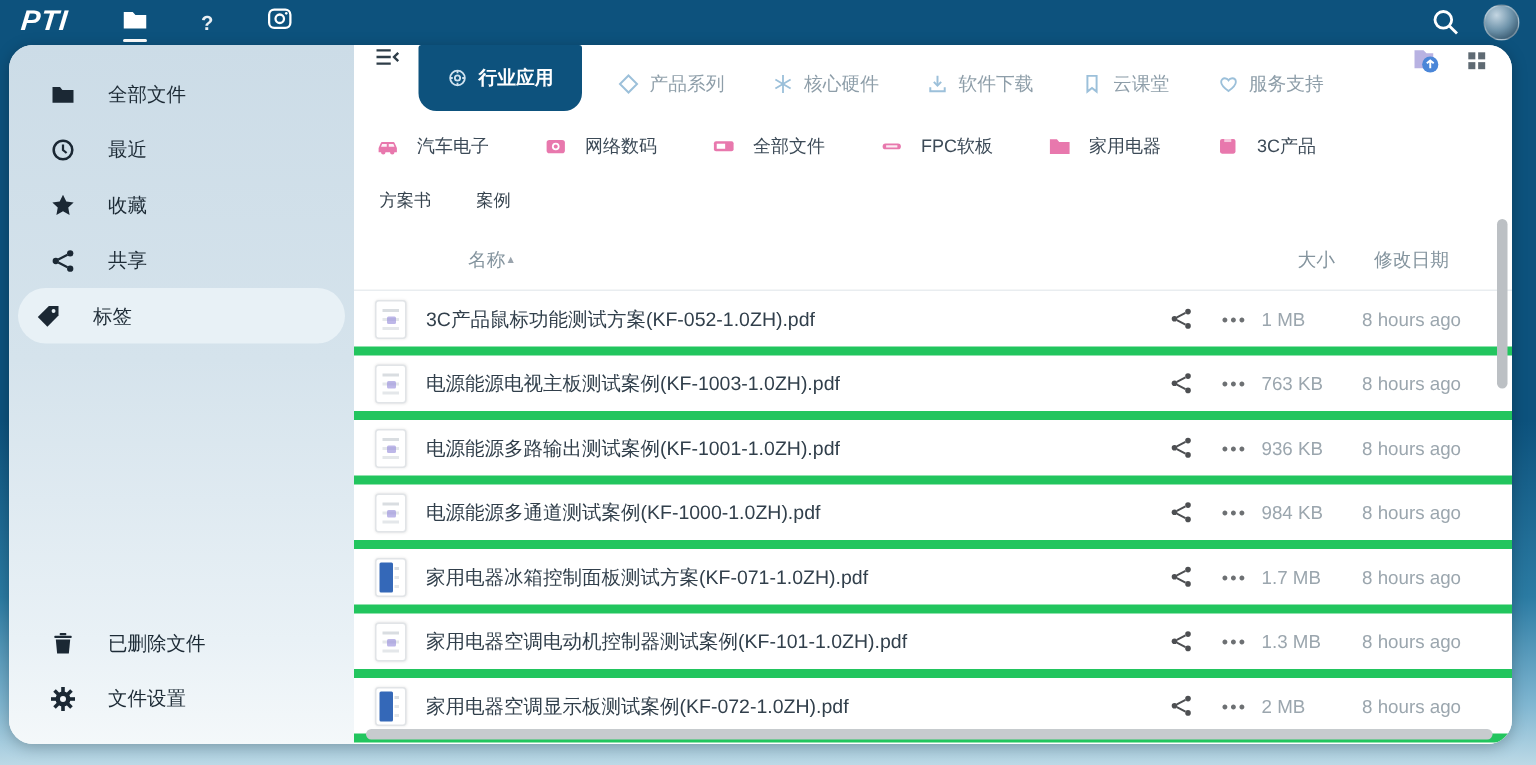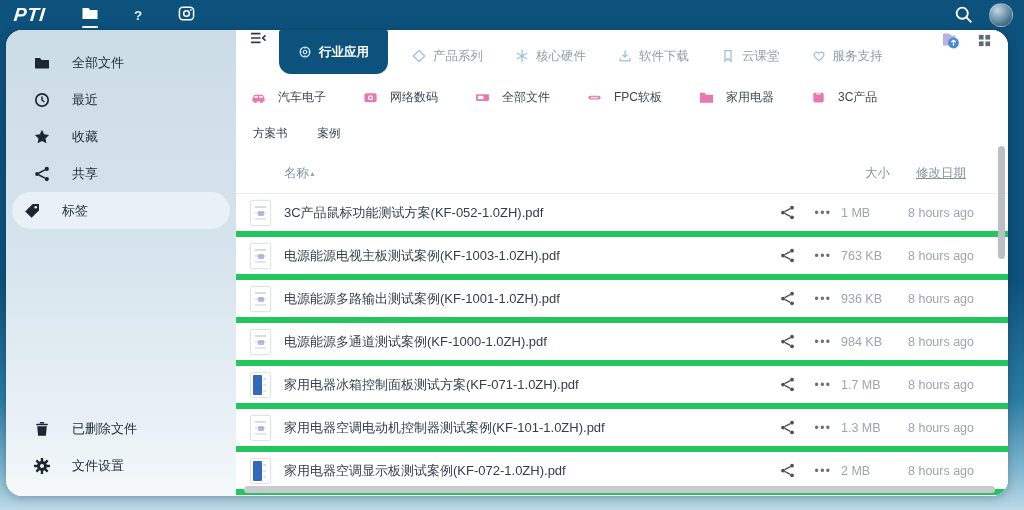--- a/index.html
+++ b/index.html
@@ -57,24 +57,24 @@
   .cicon { width:15px; height:15px; display:flex; color:#e878ad; flex:0 0 15px; }
   .cicon svg { width:100%; height:100%; }
 
   .filterrow { height:42px; display:flex; align-items:center; padding-left:17px; gap:30px;
     font-size:11.5px; color:#36434e; }
   .filter-chip { cursor:pointer; }
 
   .thead, .frow { display:grid; grid-template-columns:34px 1fr 36px 36px 49px 85px;
     align-items:center; padding:0 33px 0 14px; }
   .thead { height:40px; border-bottom:1px solid #e9edf0; color:#84949e; font-size:12.5px; }
-  .h-name { grid-column:2; display:flex; align-items:center; gap:0; cursor:pointer; }
+  .h-name { grid-column:2; display:flex; align-items:center; gap:0; cursor:pointer;margin-left:28px; }
   .sort { font-size:7px; color:#9aa4ad; }
   .h-size { grid-column:5; text-align:right; cursor:pointer; }
-  .h-date { grid-column:6; padding-left:26px; cursor:pointer;text-decoration:underline; }
+  .h-date { grid-column:6; padding-left:26px; cursor:pointer; }
 
   .frow { height:43px; border-bottom:6px solid #22c55e; cursor:pointer; }
   .fthumb { width:21px; height:26px; background:#fff; border:1px solid #e1e4e7; border-radius:2.5px;
     position:relative; box-shadow:0 0 2px rgba(0,0,0,.1); }
   .fthumb::before { content:""; position:absolute; left:4px; right:4px; top:5px; height:2px;
     background:#d9dde1; box-shadow:0 6px 0 #e4e7ea, 0 12px 0 #e4e7ea; }
   .fthumb.mark::after { content:""; position:absolute; left:7px; top:10px; width:6px; height:5px;
     background:#9a90dc; opacity:.65; border-radius:1px; }
   .fthumb.blue::before { left:12px; }
   .fthumb.blue::after { content:""; position:absolute; left:2px; top:2px; bottom:2px; width:9px;

